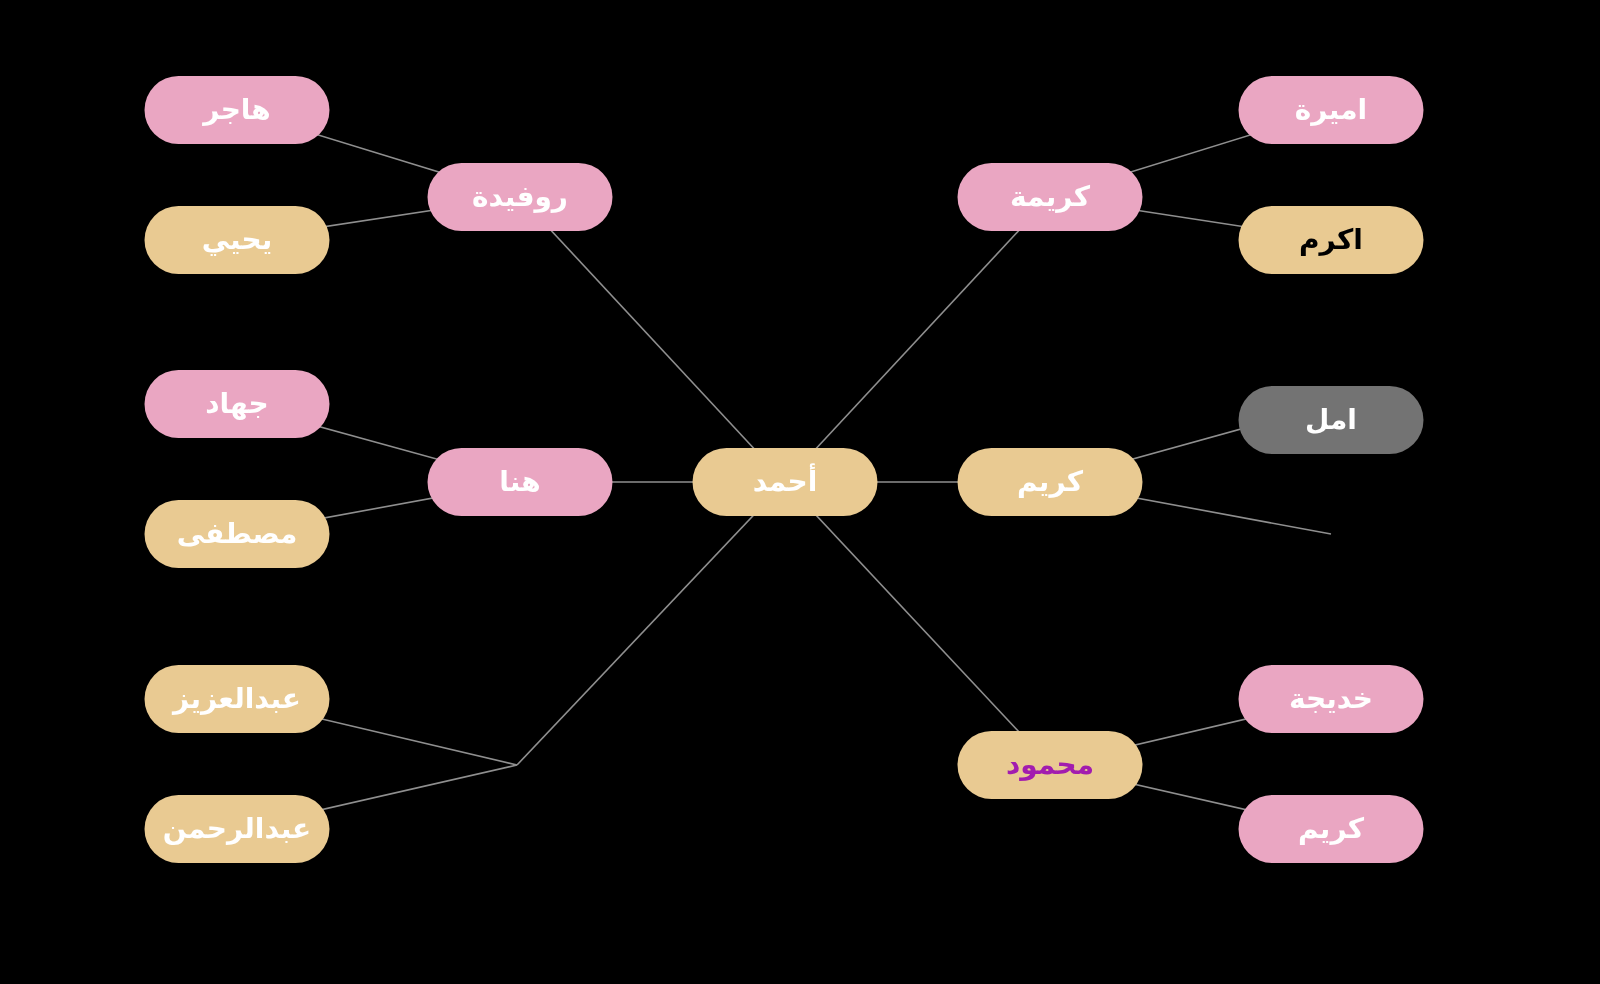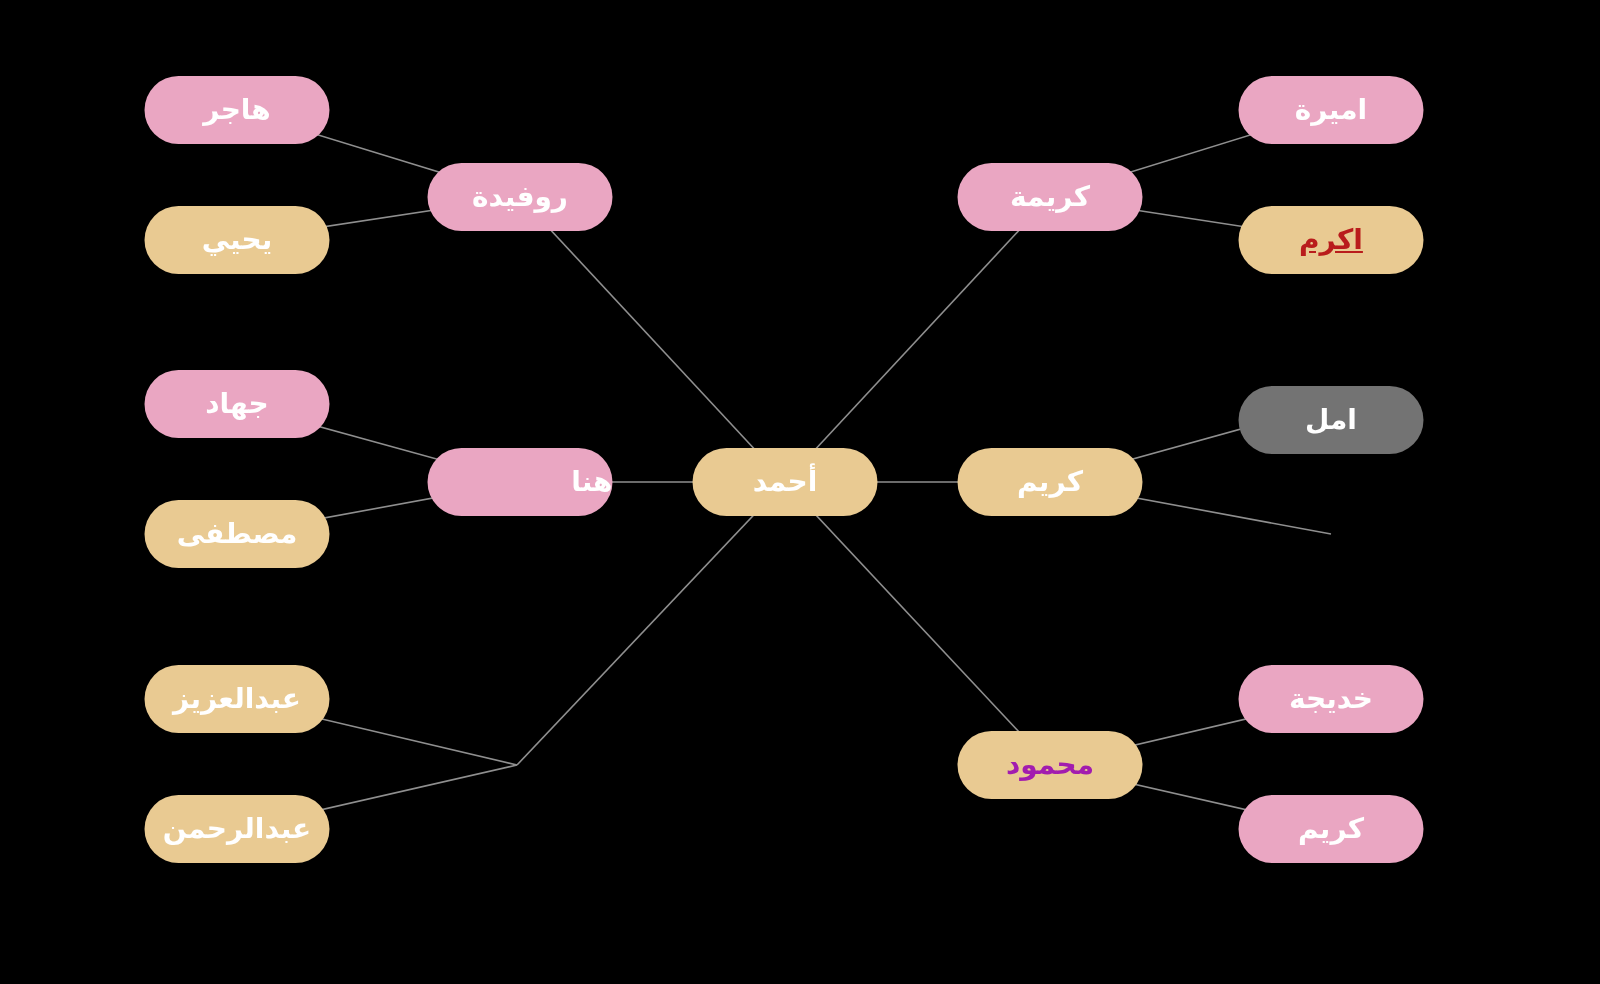--- a/index.html
+++ b/index.html
@@ -77,21 +77,21 @@
     </div>
     <div class="node" style="left: 520px; top: 197px; background: rgb(234, 166, 194);">
       <span style="color: rgb(255, 255, 255);">روفيدة</span>
     </div>
     <div class="node" style="left: 237px; top: 110px; background: rgb(234, 166, 194);">
       <span style="color: rgb(255, 255, 255);">هاجر</span>
     </div>
     <div class="node" style="left: 237px; top: 240px; background: rgb(233, 202, 146);">
       <span style="color: rgb(255, 255, 255);">يحيي</span>
     </div>
-    <div class="node" style="left: 520px; top: 482px; background: rgb(234, 166, 194); justify-content: flex-end;">
+    <div class="node" style="left: 520px; top: 482px; background: rgb(234, 166, 194);">
       <span style="color: rgb(255, 255, 255);">هنا</span>
     </div>
     <div class="node" style="left: 237px; top: 404px; background: rgb(234, 166, 194);">
       <span style="color: rgb(255, 255, 255);">جهاد</span>
     </div>
     <div class="node" style="left: 237px; top: 534px; background: rgb(233, 202, 146);">
       <span style="color: rgb(255, 255, 255);">مصطفى</span>
     </div>
     <div class="node" style="left: 237px; top: 699px; background: rgb(233, 202, 146);">
       <span style="color: rgb(255, 255, 255);">عبدالعزيز</span>
@@ -99,21 +99,21 @@
     <div class="node" style="left: 237px; top: 829px; background: rgb(233, 202, 146);">
       <span style="color: rgb(255, 255, 255);">عبدالرحمن</span>
     </div>
     <div class="node" style="left: 1050px; top: 197px; background: rgb(234, 166, 194);">
       <span style="color: rgb(255, 255, 255);">كريمة</span>
     </div>
     <div class="node" style="left: 1331px; top: 110px; background: rgb(234, 166, 194);">
       <span style="color: rgb(255, 255, 255);">اميرة</span>
     </div>
     <div class="node" style="left: 1331px; top: 240px; background: rgb(233, 202, 146);">
-      <span style="color: #b91c1c; text-decoration: underline;">اكرم</span>
+      <span style="color: #000000;">اكرم</span>
     </div>
     <div class="node" style="left: 1050px; top: 482px; background: rgb(233, 202, 146);">
       <span style="color: rgb(255, 255, 255);">كريم</span>
     </div>
     <div class="node" style="left: 1331px; top: 420px; background: #737373;">
       <span style="color: rgb(255, 255, 255);">امل</span>
     </div>
     <div class="node" style="left: 1050px; top: 765px; background: rgb(233, 202, 146);">
       <span style="color: #a21caf; text-align: center;">محمود</span>
     </div>

